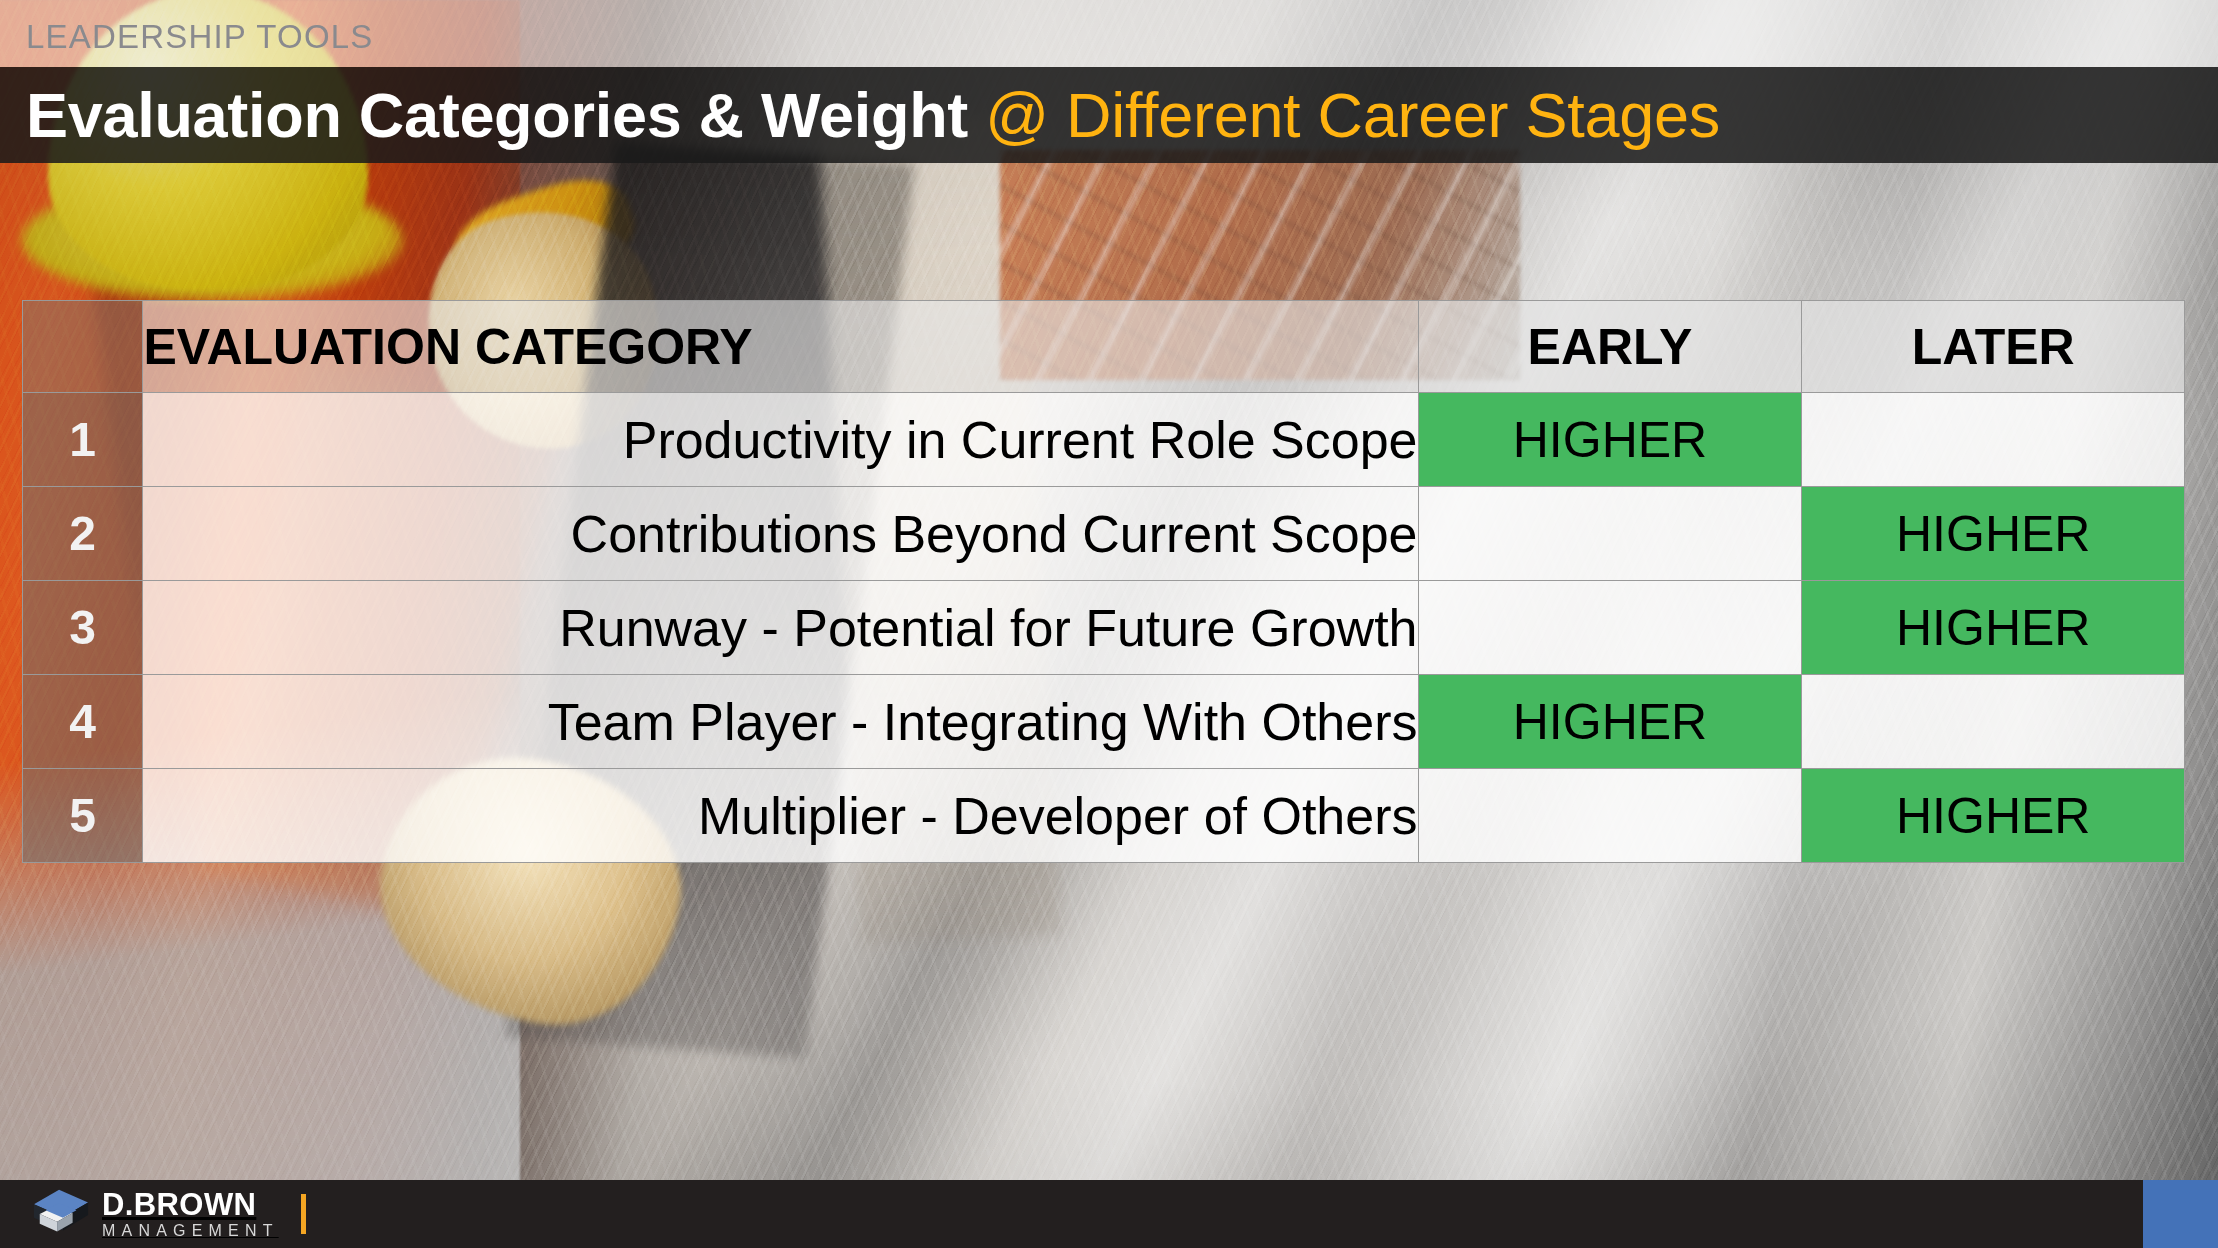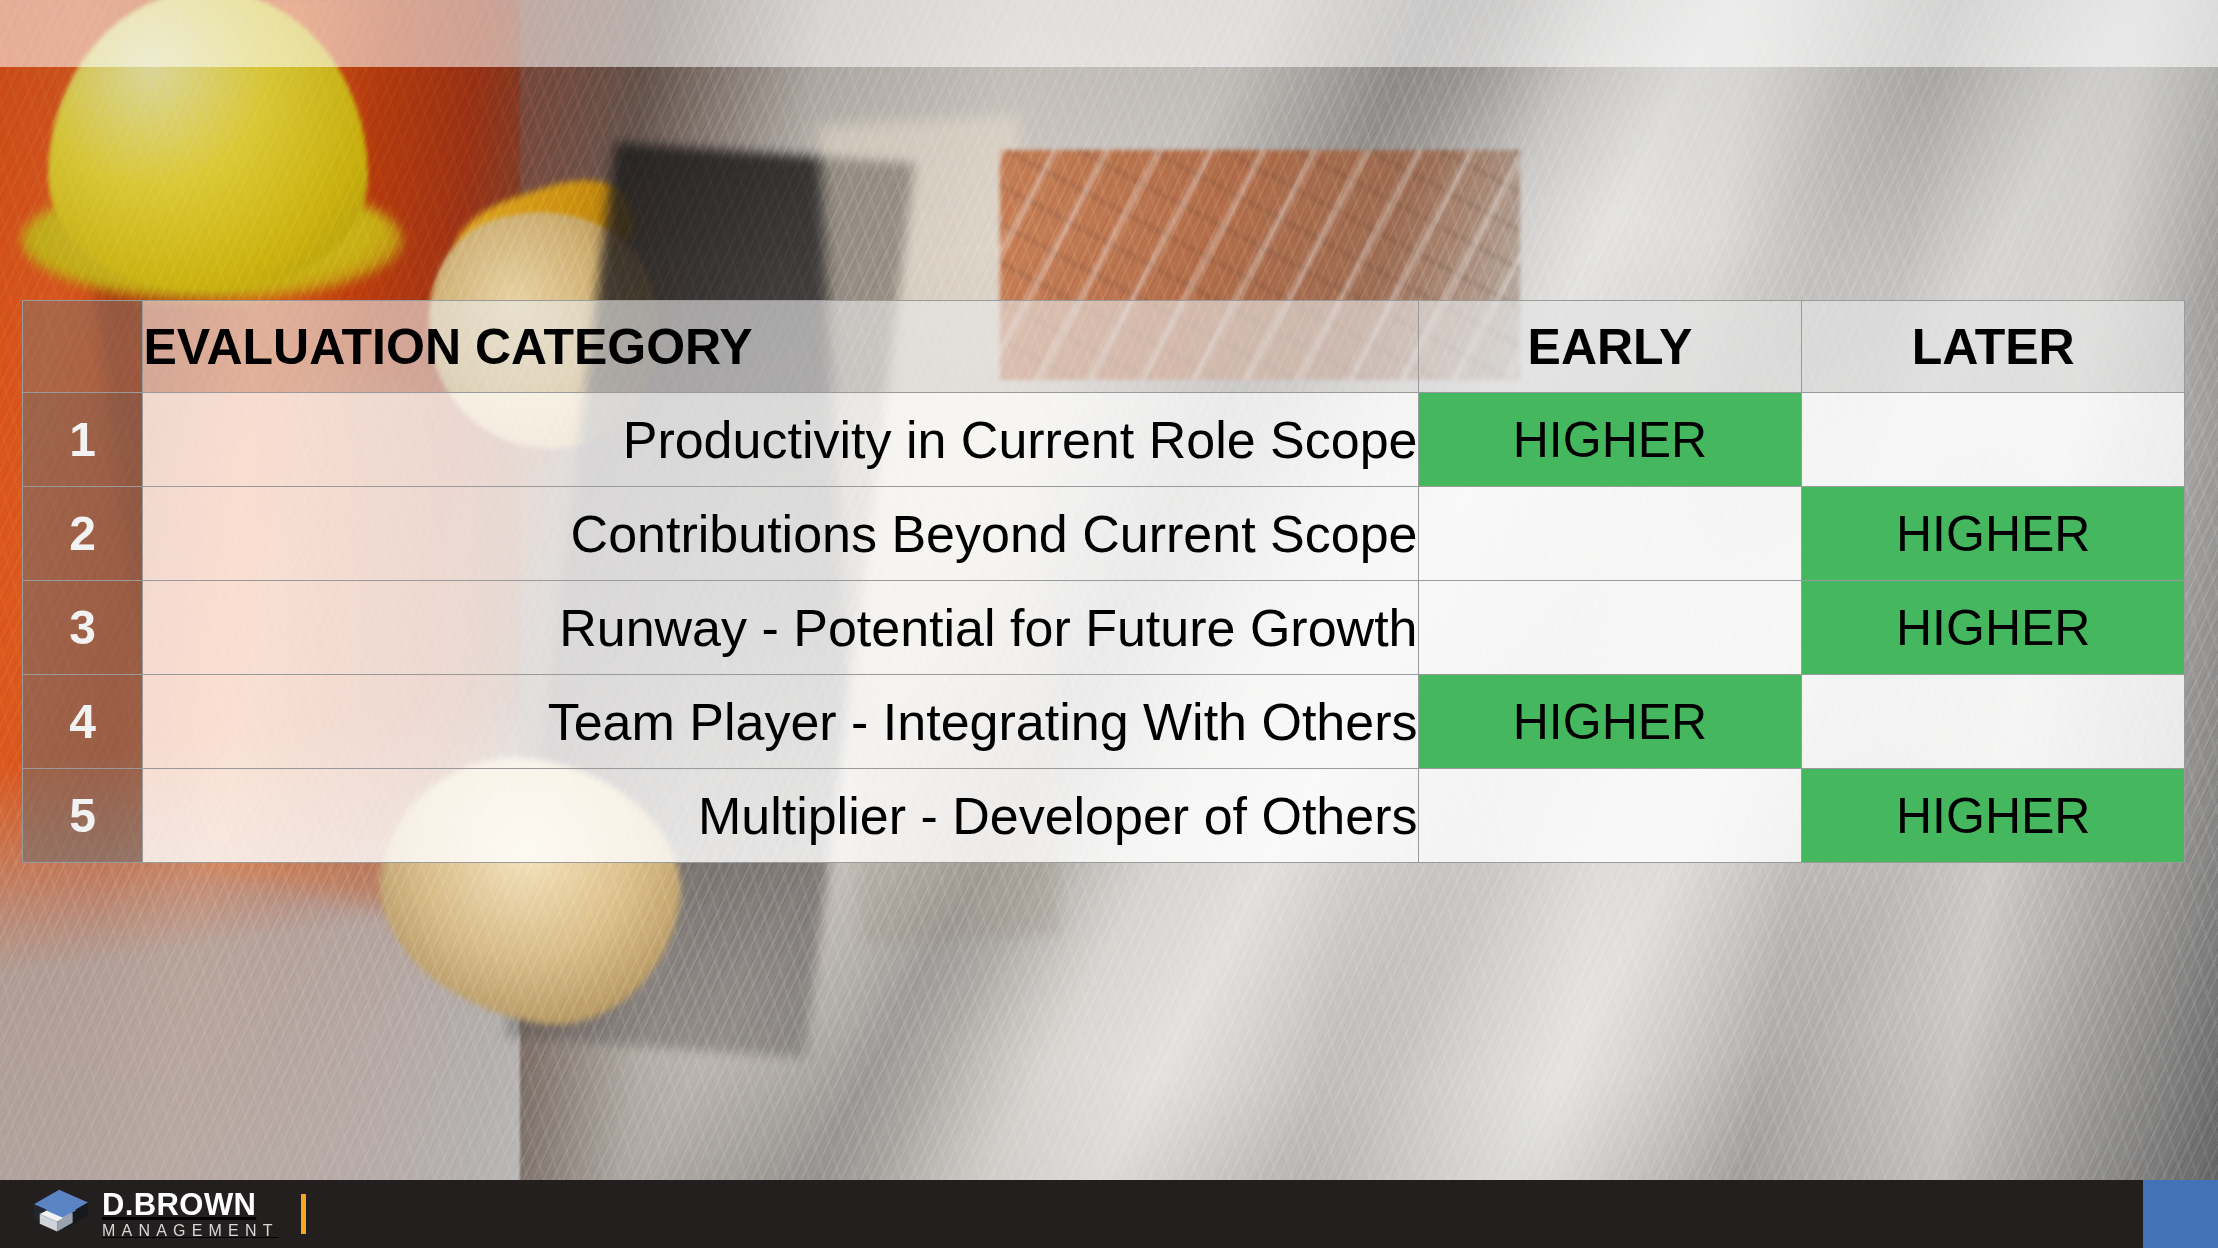--- a/index.html
+++ b/index.html
@@ -193,21 +193,25 @@
     <div class="glove"></div>
     <div class="leg"></div>
     <div class="leg2"></div>
     <div class="glove2"></div>
     <div class="bricks"></div>
     <div class="speckle"></div>
     <div class="photo-vignette"></div>
   </div>
 
   <div class="eyebrow-band"></div>
-
+  <div class="eyebrow-text">LEADERSHIP TOOLS</div>
+
+  <div class="title-bar">
+    <div class="title-text"><span class="title-white">Evaluation Categories &amp; Weight </span><span class="title-accent">@ Different Career Stages</span></div>
+  </div>
 
   <table class="tbl">
     <colgroup>
       <col class="col-num">
         <col class="col-cat">
         <col class="col-early">
         <col class="col-later">
     </colgroup>
     <thead>
       <tr>

